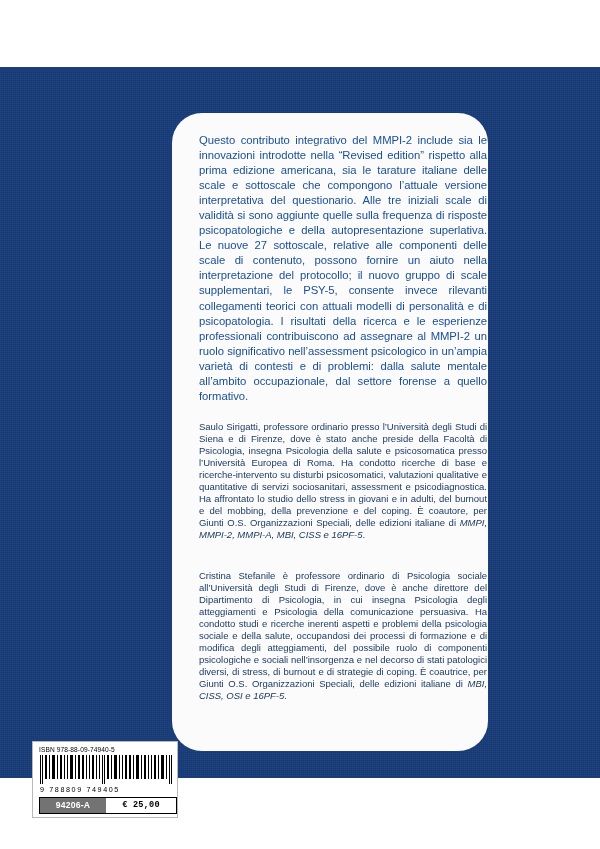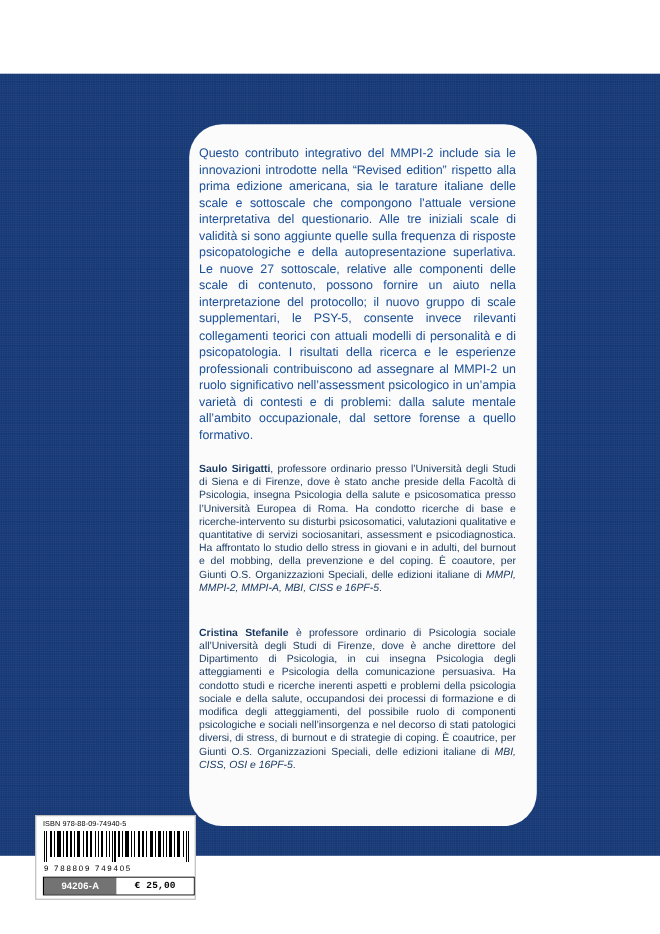--- a/index.html
+++ b/index.html
@@ -41,21 +41,21 @@
     left: 172px;
     top: 113px;
     width: 316px;
     height: 638px;
     background: #fbfbfb;
     border-radius: 30px 30px 30px 30px;
     box-shadow: 0 0 0 0 transparent;
   }
   .text-card-inner {
     position: absolute;
-    left: 9px;
+    left: 27px;
     top: 20px;
     width: 288px;
     height: 598px;
     overflow: hidden;
   }
 
   .blurb {
     color: #1a4e96;
     font-size: 11.3px;
     line-height: 15.05px;
@@ -69,21 +69,21 @@
     color: #16365f;
     font-size: 9.5px;
     line-height: 12.0px;
     text-align: justify;
     text-justify: inter-word;
     letter-spacing: -0.02px;
     margin: 0;
   }
   .bio-sirigatti { margin-top: 17px; }
   .bio-stefanile { margin-top: 29px; }
-  .bio b { font-weight: bold; }
+  .bio b { font-weight: normal; }
   .bio i { font-style: italic; }
 
   
   .barcode-block {
     position: absolute;
     left: 32px;
     top: 741px;
     width: 146px;
     background: #ffffff;
     border: 1px solid #b9b9b9;

